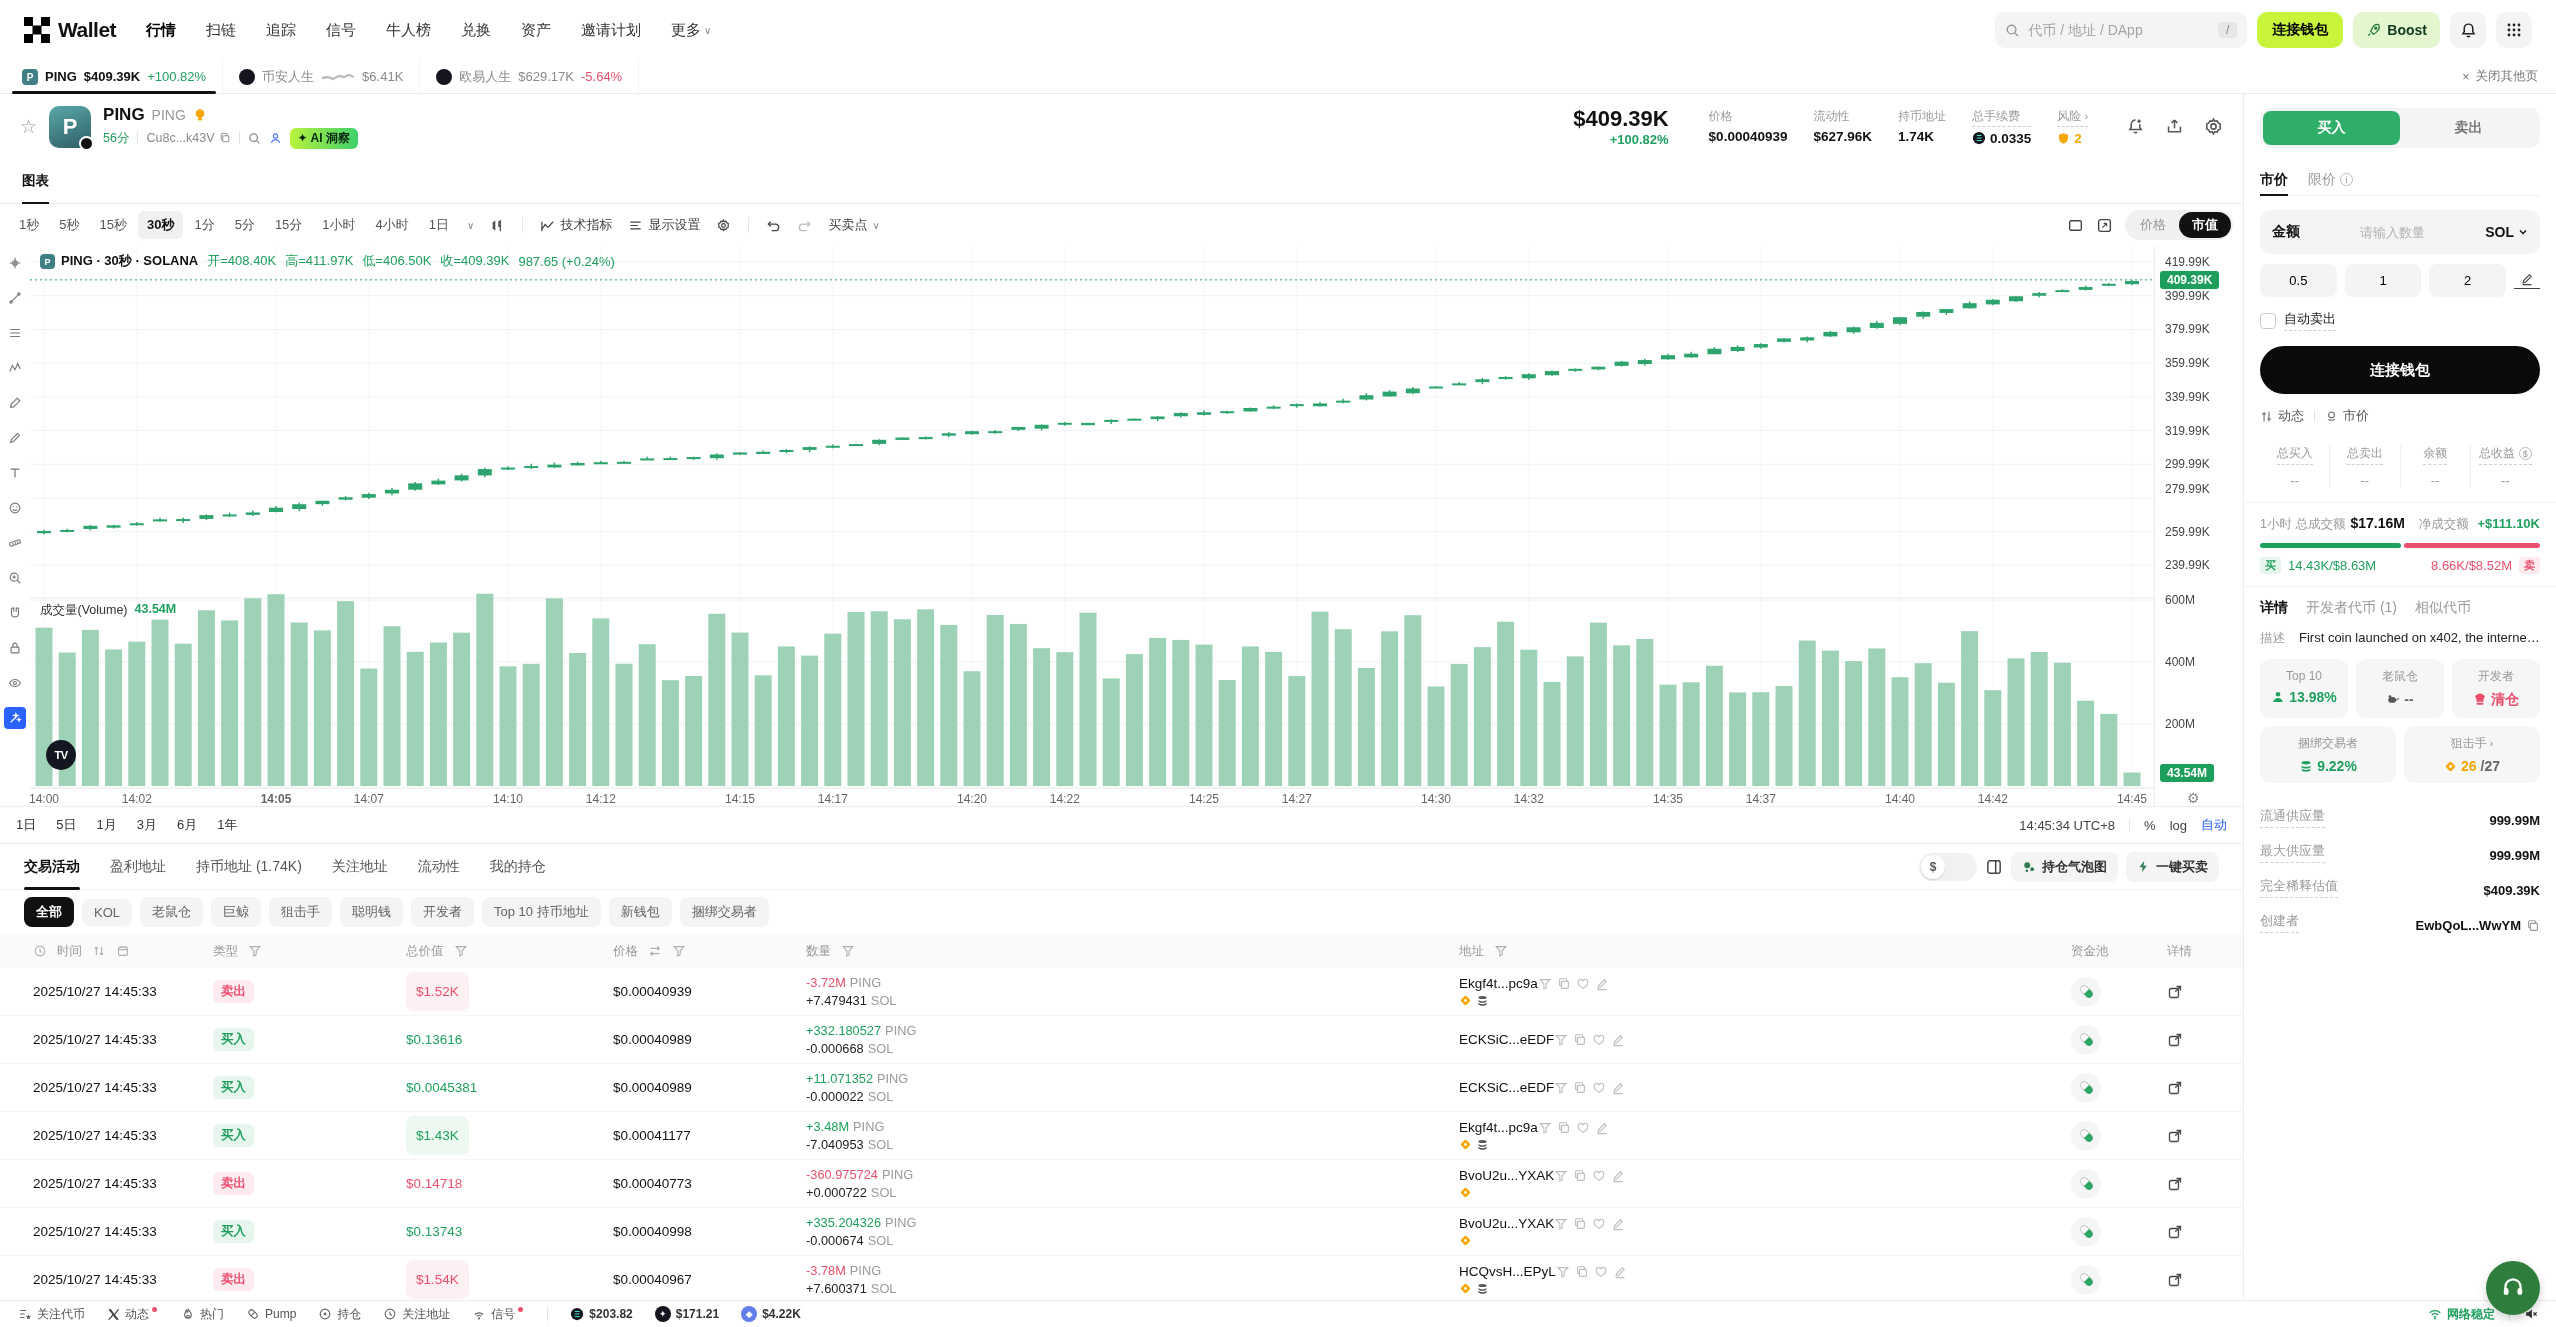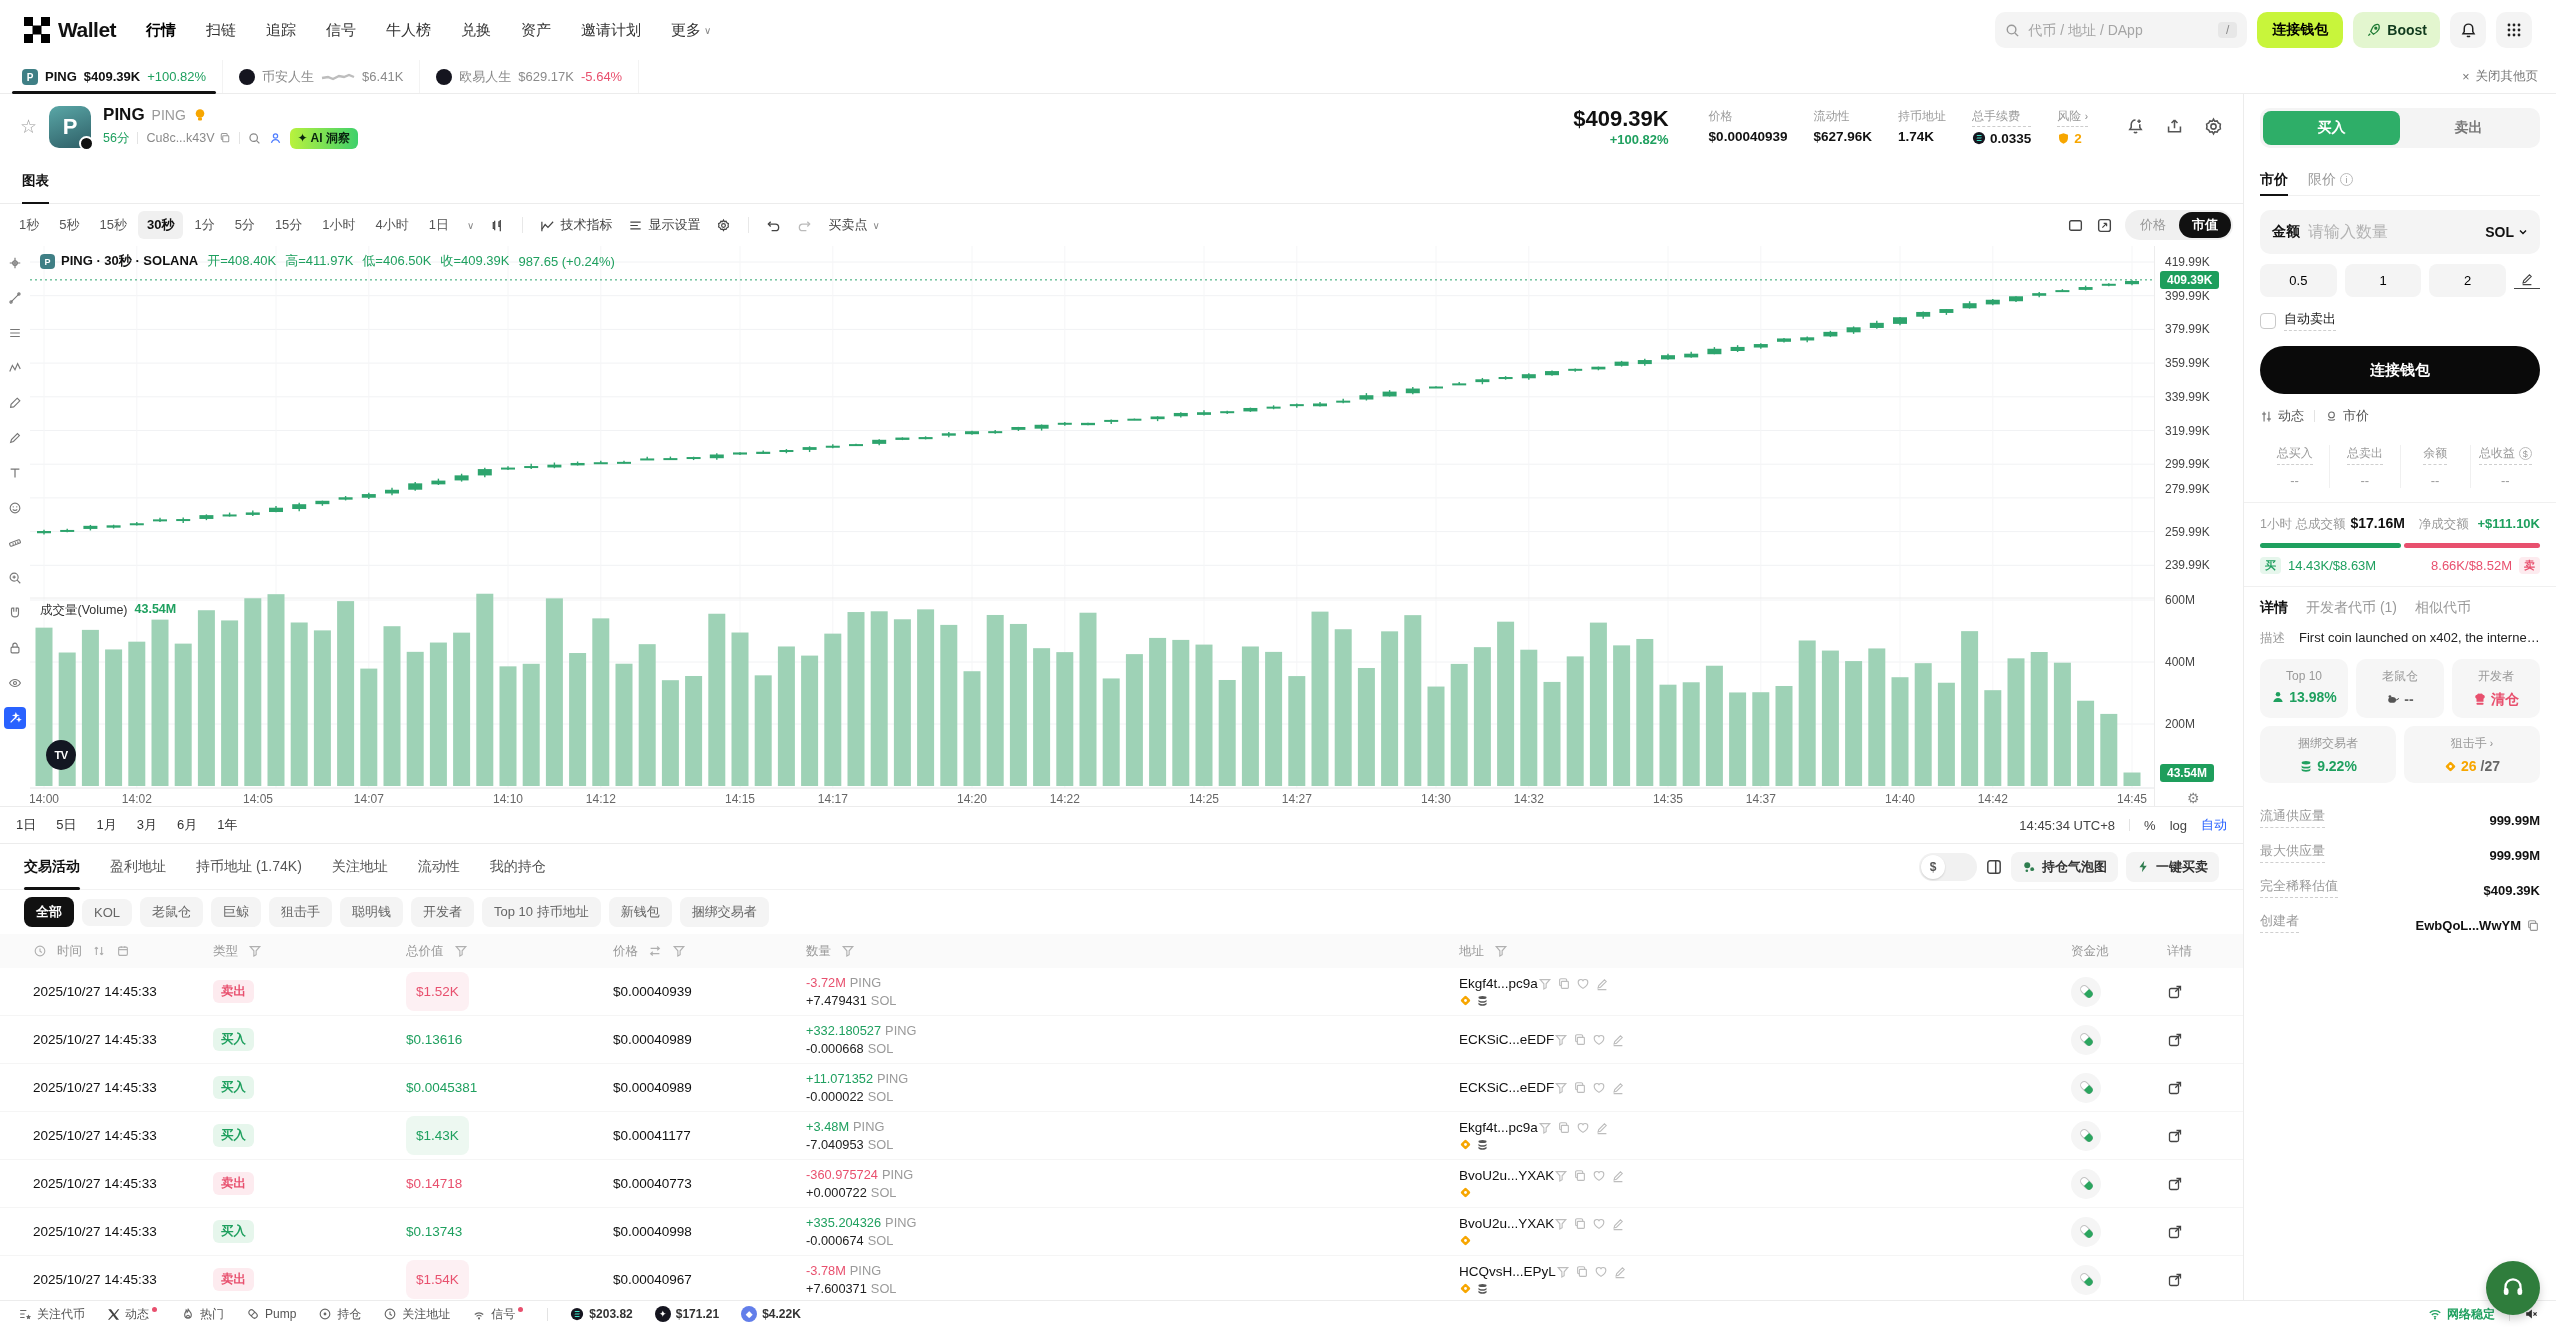--- a/index.html
+++ b/index.html
@@ -132,21 +132,21 @@
   .bs-tabs{display:flex;background:#f4f4f4;border-radius:10px;padding:3px;height:40px;flex:none}
   .bs-tab{flex:1;display:flex;align-items:center;justify-content:center;border-radius:8px;color:#777;font-size:14px;font-weight:700;cursor:pointer}
   .bs-tab.buy{background:#2eae68;color:#fff}
   .order-tabs{display:flex;gap:20px;margin-top:16px;border-bottom:1px solid #f0f0f0;height:32px}
   .order-tab{font-size:14px;color:#999;position:relative;cursor:pointer;display:flex;gap:4px;align-items:center}
   .order-tab.active{color:#111;font-weight:800}
   .order-tab.active:after{content:"";position:absolute;left:0;width:28px;bottom:-1px;height:2.5px;background:#111}
   .info-i{width:13px;height:13px;border:1px solid #bbb;border-radius:50%;font-size:9px;color:#999;display:flex;align-items:center;justify-content:center}
   .amount-box{margin-top:14px;background:#f4f4f4;border-radius:10px;height:44px;display:flex;align-items:center;padding:0 12px;gap:8px}
   .amount-box .albl{font-weight:700;font-size:14px}
-  .amount-box input{flex:1;border:0;background:transparent;outline:none;text-align:left;font-size:16px;color:#333;min-width:0}
+  .amount-box input{flex:1;border:0;background:transparent;outline:none;text-align:center;font-size:13px;color:#333;min-width:0}
   .amount-box input::placeholder{color:#b3b3b3}
   .amount-box .ccy{font-weight:700;font-size:14px;display:flex;align-items:center;gap:4px;cursor:pointer}
   .quick-row{display:flex;gap:8px;margin-top:10px;align-items:center}
   .qbtn{flex:1;background:#f4f4f4;border:0;border-radius:8px;height:33px;font-size:13px;cursor:pointer}
   .edit-btn{width:26px;display:flex;justify-content:center;color:#444;cursor:pointer;border-bottom:1px solid #444;padding-bottom:2px}
   .auto-row{margin-top:13px;display:flex;gap:8px;align-items:center;color:#222}
   .cbx{width:16px;height:16px;border:1.5px solid #c9c9c9;border-radius:4px;cursor:pointer}
   .dotted{border-bottom:1px dashed #cfcfcf;padding-bottom:2px}
   .connect-btn{margin-top:15px;height:48px;background:#0a0a0a;color:#fff;border:0;border-radius:26px;font-size:15px;font-weight:700;cursor:pointer;flex:none}
   .mode-row{margin-top:13px;display:flex;gap:10px;align-items:center;color:#555}
@@ -936,21 +936,21 @@
             <span class="gv">987.65 (+0.24%)</span>
           </div>
           <div class="vol-label">
             <span>成交量(Volume)</span>
               <b>43.54M</b>
           </div>
           <div class="tv-logo">TV</div>
           <div id="xlabels">
               <span class="xlab" style="left: 14px;">14:00</span>
               <span class="xlab" style="left: 106.8px;">14:02</span>
-              <span class="xlab" style="left: 228px;">14:05</span>
+              <span class="xlab" style="left: 246px; font-weight: bold;">14:05</span>
               <span class="xlab" style="left: 338.8px;">14:07</span>
               <span class="xlab" style="left: 478px;">14:10</span>
               <span class="xlab" style="left: 570.8px;">14:12</span>
               <span class="xlab" style="left: 710px;">14:15</span>
               <span class="xlab" style="left: 802.8px;">14:17</span>
               <span class="xlab" style="left: 942px;">14:20</span>
               <span class="xlab" style="left: 1034.8px;">14:22</span>
               <span class="xlab" style="left: 1174px;">14:25</span>
               <span class="xlab" style="left: 1266.8px;">14:27</span>
               <span class="xlab" style="left: 1406px;">14:30</span>

